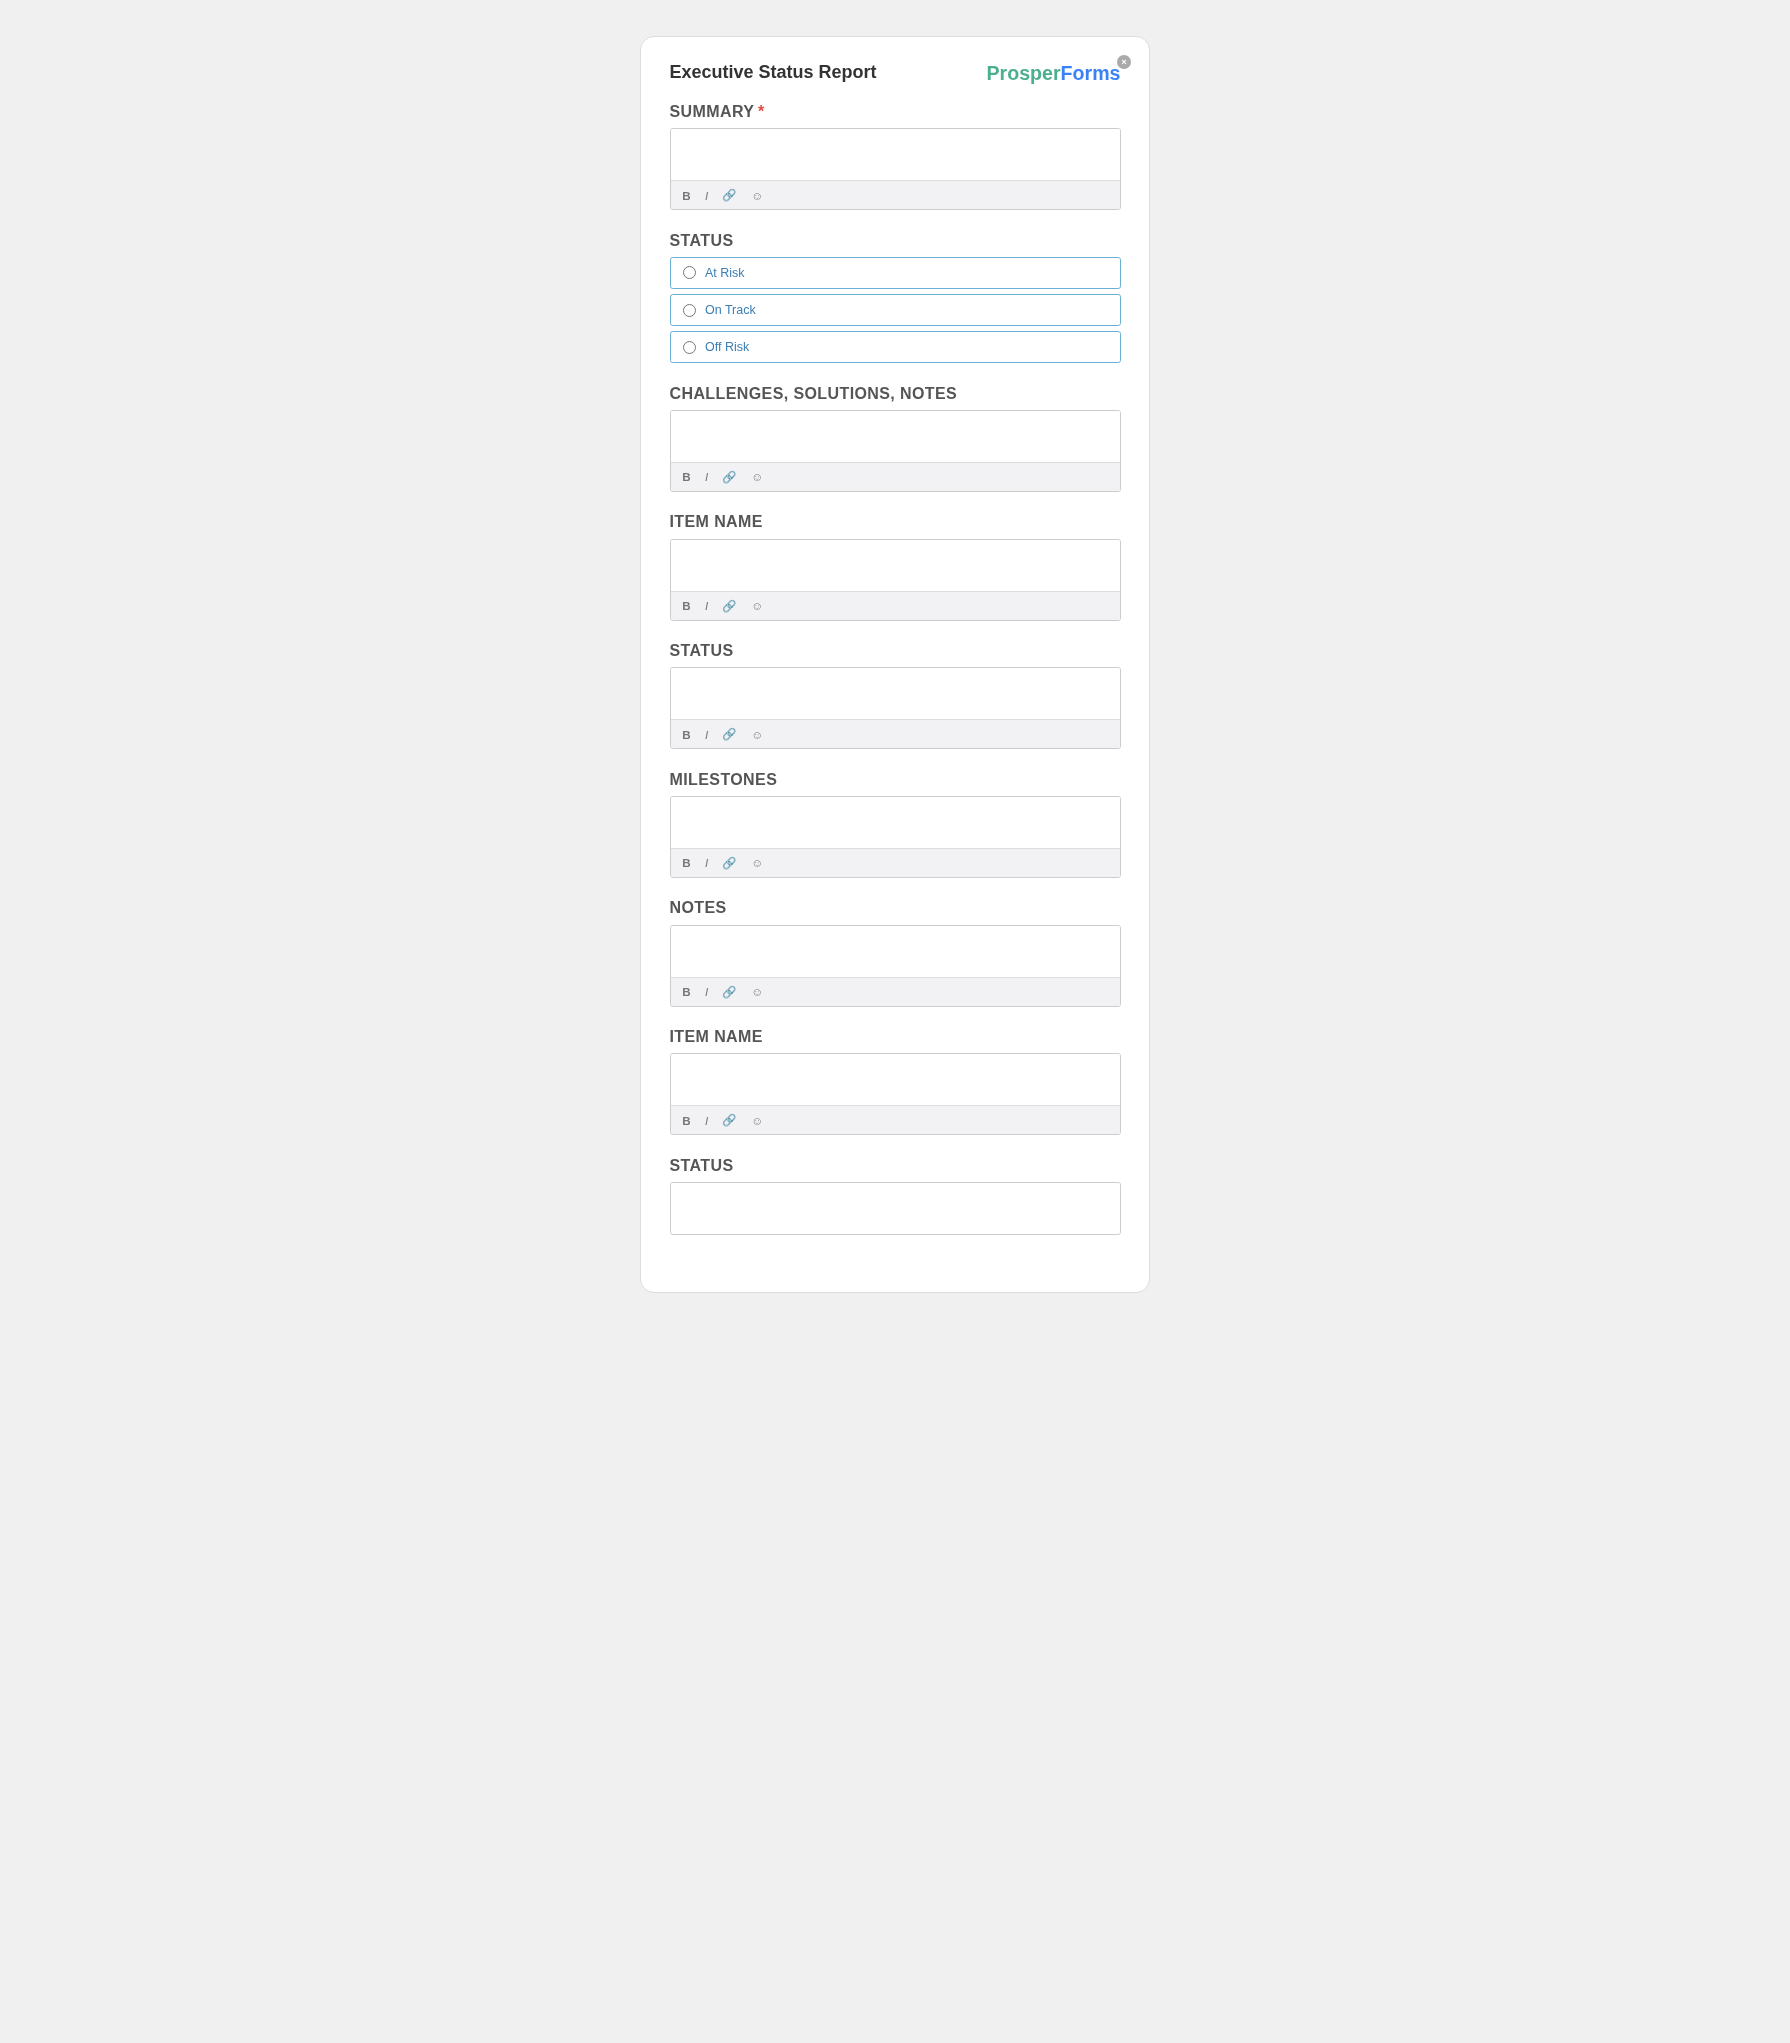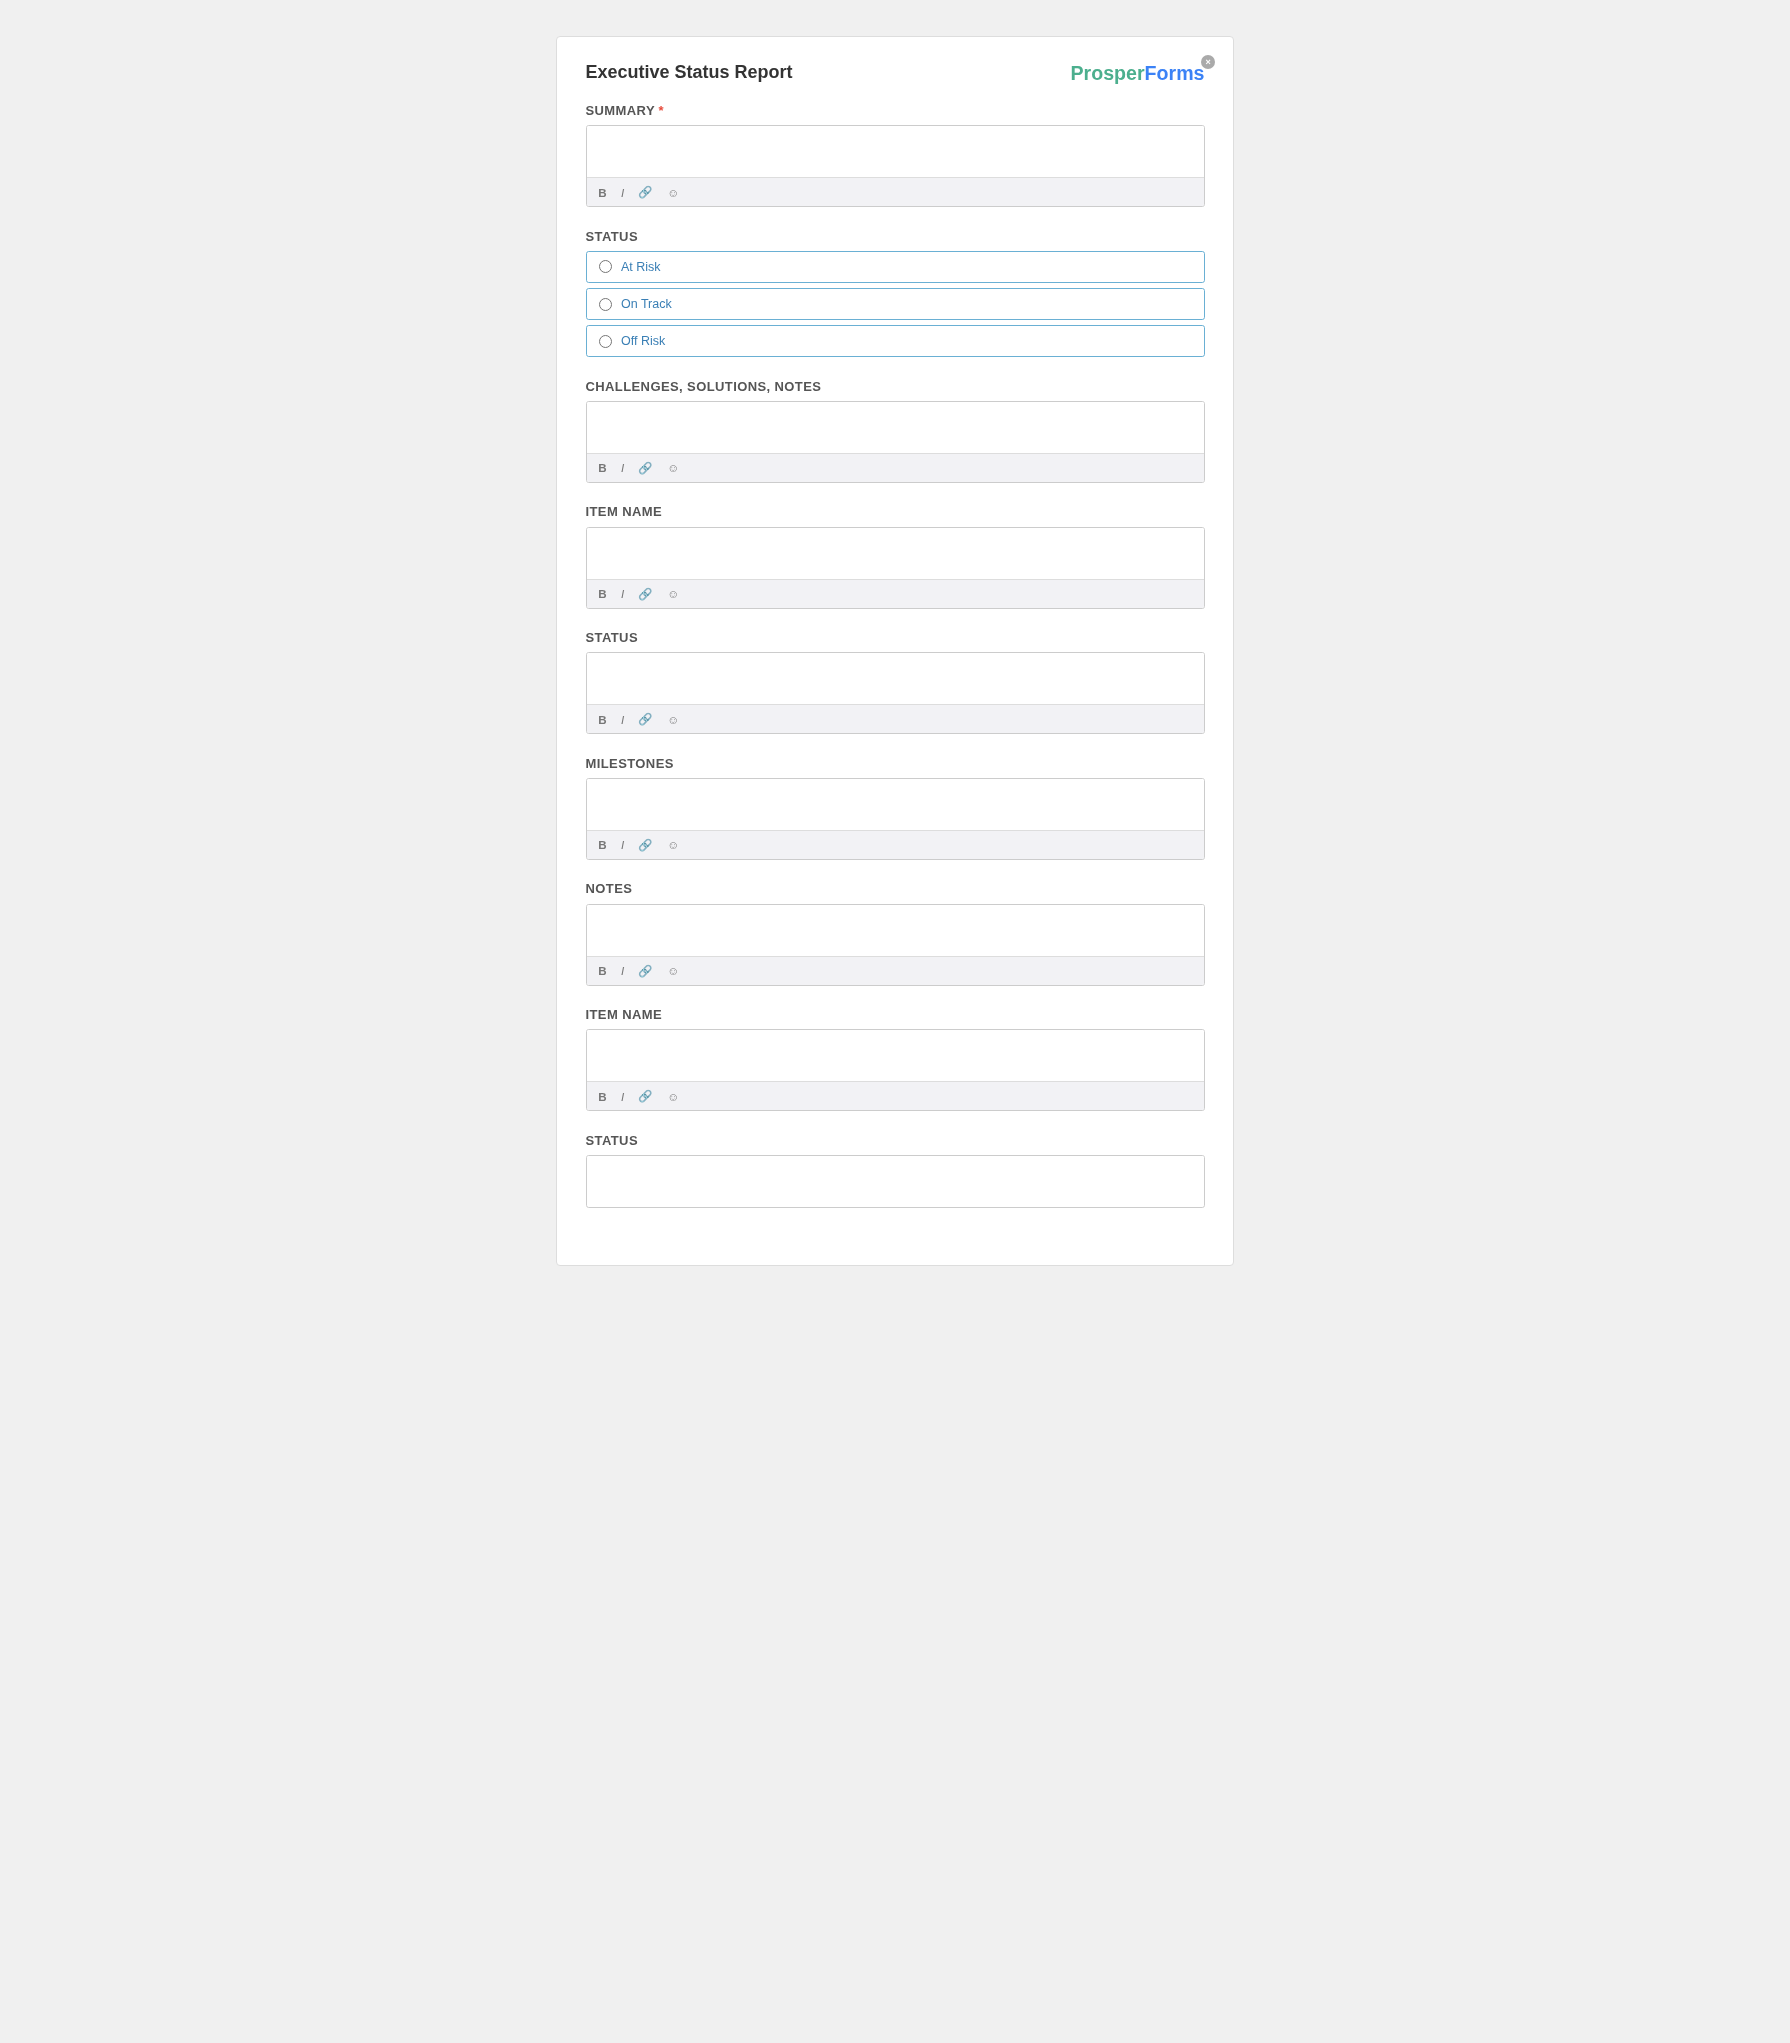--- a/index.html
+++ b/index.html
@@ -6,22 +6,22 @@
     body {
       background: #f0f0f0;
       font-family: -apple-system, BlinkMacSystemFont, 'Segoe UI', Arial, sans-serif;
       display: flex;
       justify-content: center;
       padding: 36px 18px;
     }
     .form-container {
       background: #fff;
       border: 0.9px solid #ddd;
-      border-radius: 4px;
-      width: 678px;
+      border-radius: 14px;
+      width: 510px;
       padding: 25px 28.5px 36px 28.5px;
       position: relative;
     }
     .form-header {
       display: flex;
       justify-content: space-between;
       align-items: flex-start;
       margin-bottom: 18px;
     }
     .form-title {
@@ -54,21 +54,21 @@
       align-items: center;
       justify-content: center;
       cursor: pointer;
       color: #fff;
       font-size: 9px;
     }
     .field-section {
       margin-bottom: 21.4px;
     }
     .field-label {
-      font-size: 13px;
+      font-size: 16px;
       font-weight: 700;
       color: #555;
       letter-spacing: 0.4px;
       text-transform: uppercase;
       margin-bottom: 7.1px;
     }
     .field-label .required {
       color: #e74c3c;
       margin-left: 3.6px;
     }

